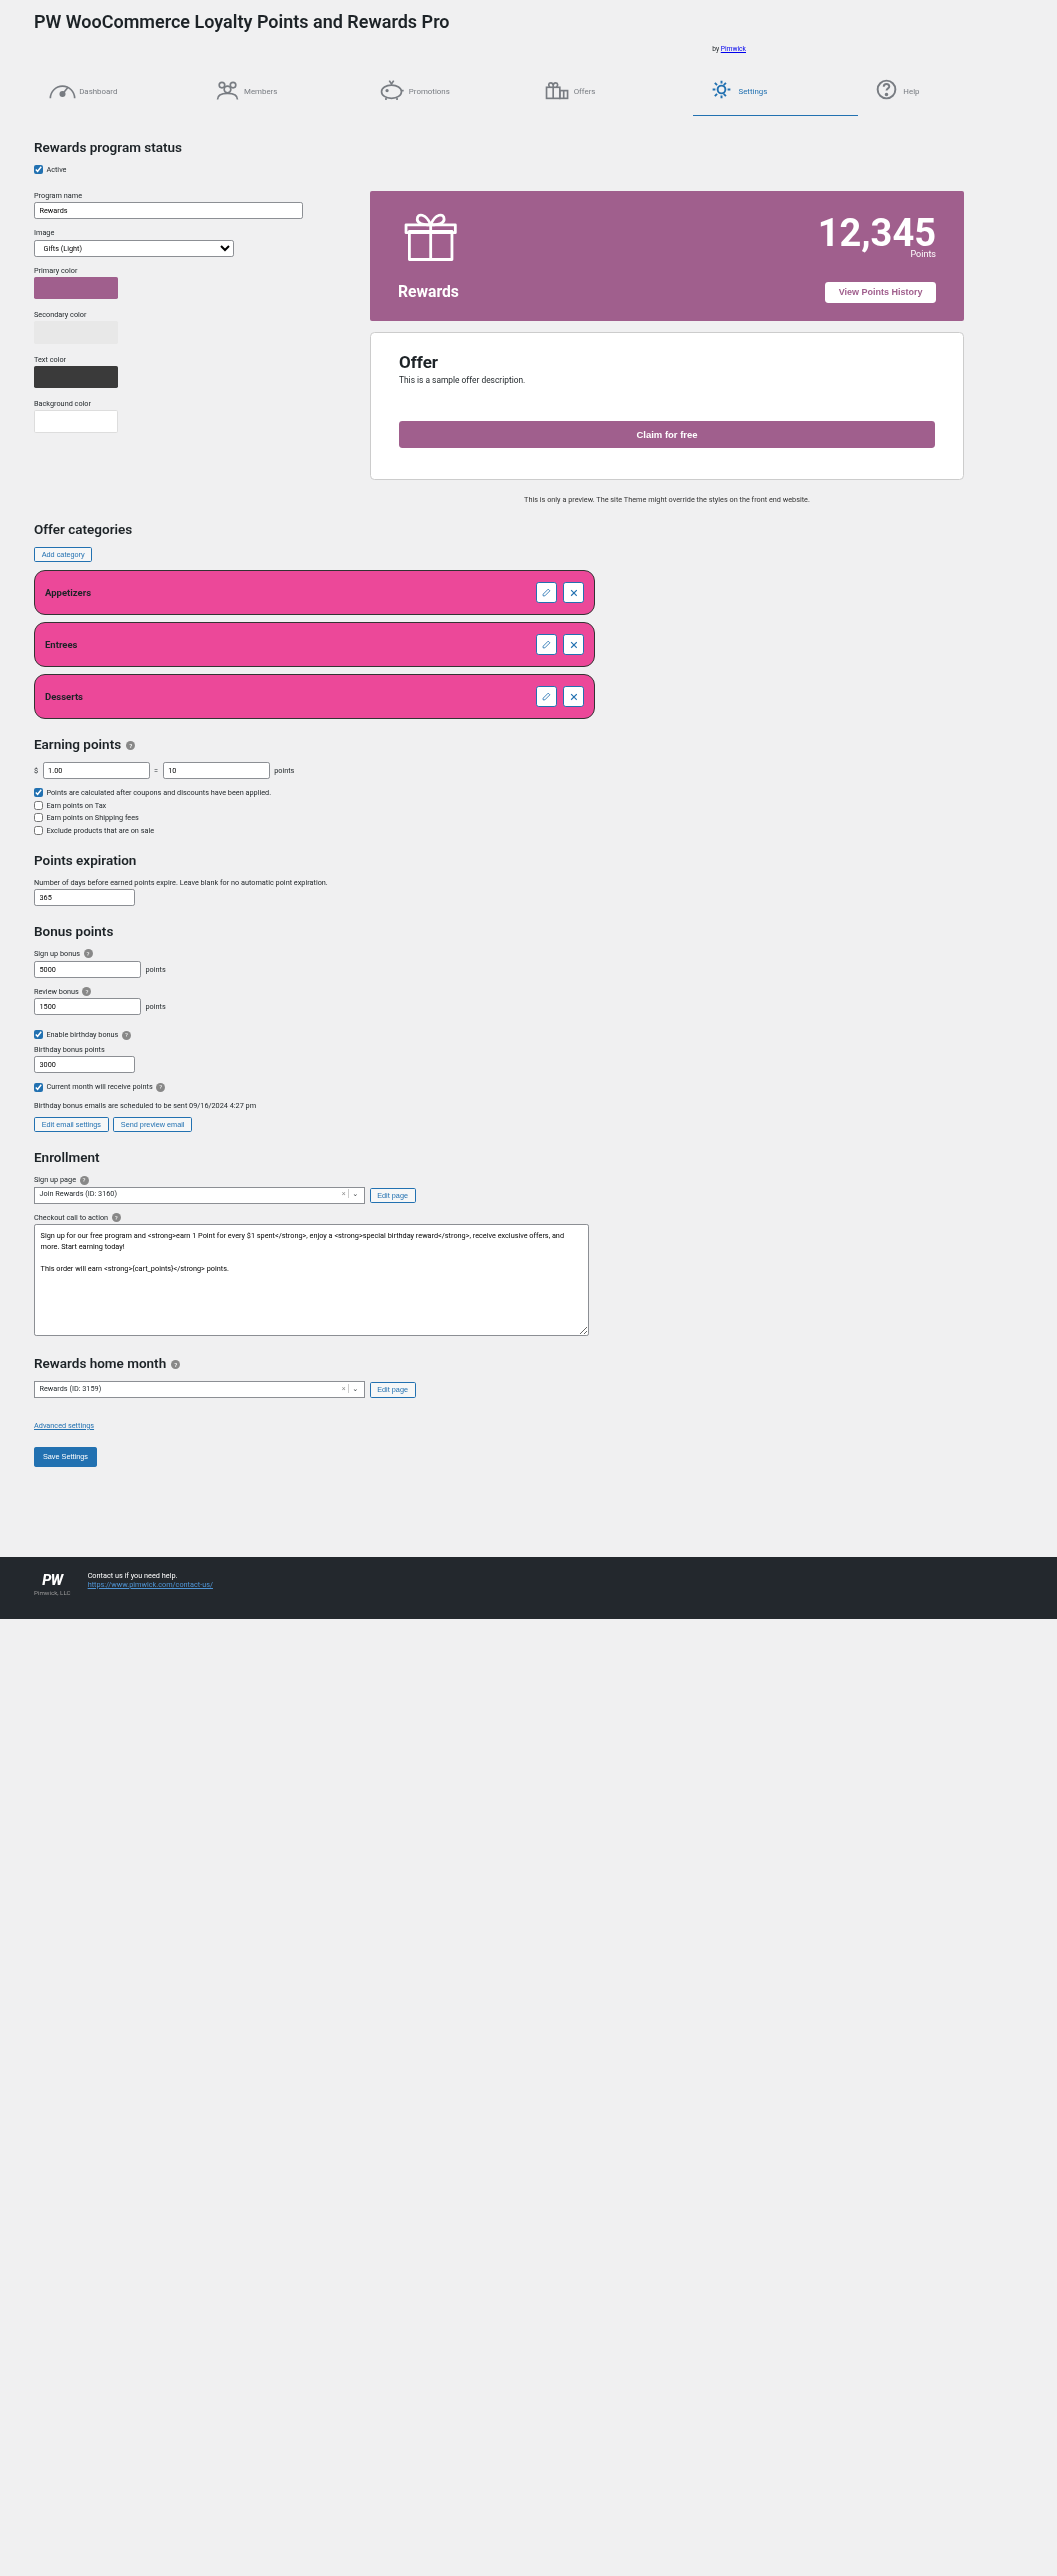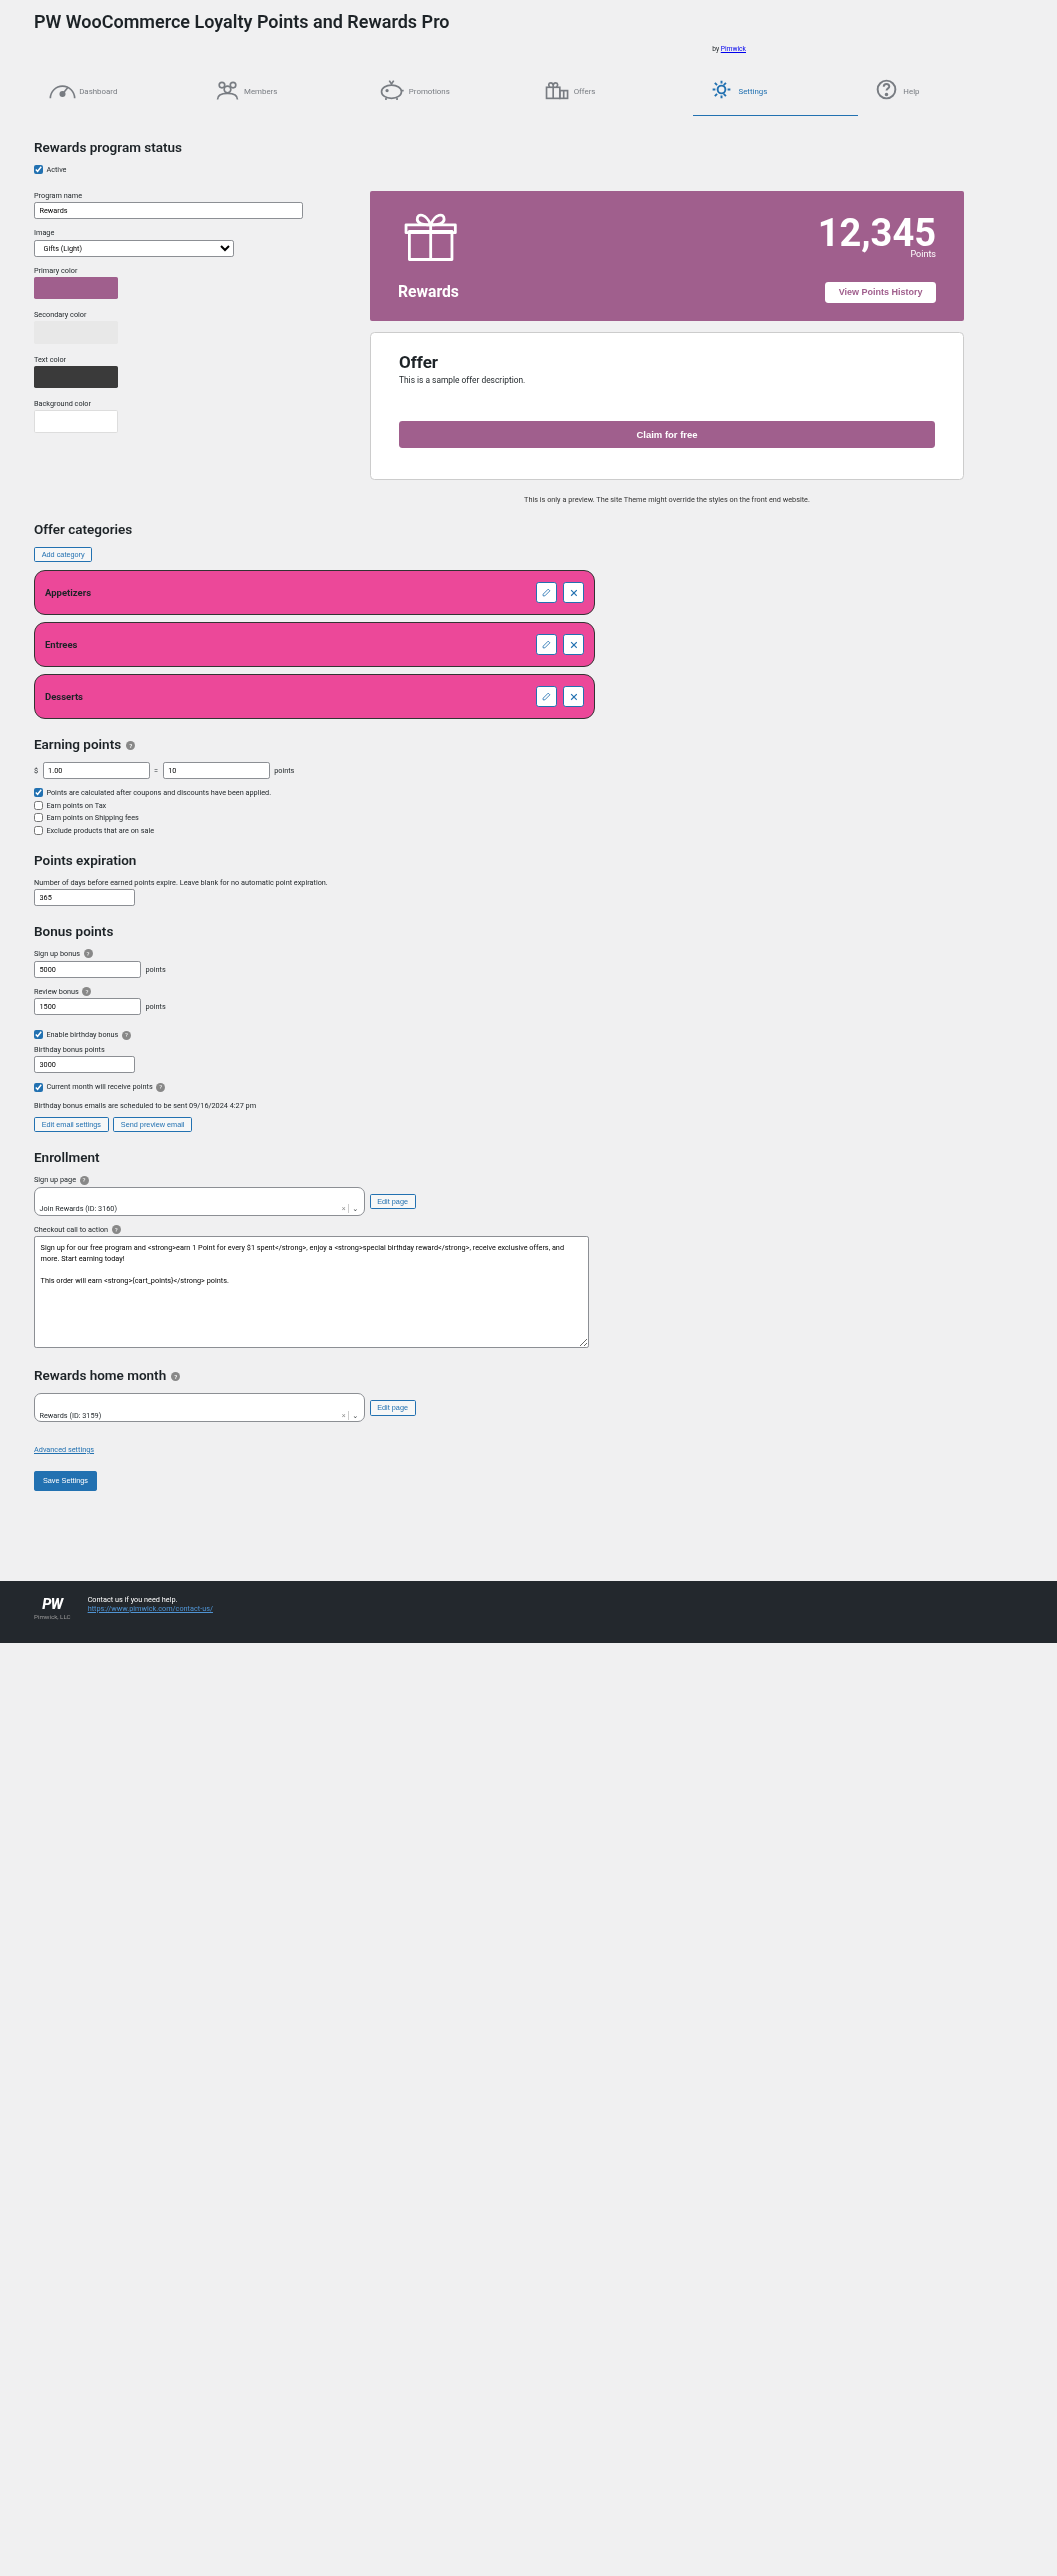--- a/index.html
+++ b/index.html
@@ -50,21 +50,21 @@
 .category-item { background: #ec4899; border: 1.1px solid #333; border-radius: 11px; padding: 11.2px 10px; margin-bottom: 6.7px; display: flex; align-items: center; justify-content: space-between; }
 .category-item .cname { font-size: 9.5px; font-weight: 700; }
 .category-item .actions { display: flex; gap: 5.6px; }
 .icon-btn { width: 21px; height: 21px; border: 0.8px solid #2271b1; border-radius: 2.8px; display: flex; align-items: center; justify-content: center; cursor: pointer; color: #2271b1; background: #fff; }
 
 .help-icon { display: inline-flex; width: 9px; height: 9px; border-radius: 50%; background: #888; color: #fff; font-size: 6.2px; align-items: center; justify-content: center; vertical-align: middle; margin-left: 1.7px; }
 
 .inline-row { display: flex; align-items: center; gap: 4.5px; }
 .inline-row input[type=number] { width: 107px; }
 
-.select2 { display: inline-flex; align-items: flex-end; border: 0.6px solid #8c8f94; border-radius: 7px; background: #fff; padding: 1.7px 2.2px 1.7px 4.5px; width: 331px; height: 29px; justify-content: space-between; }
+.select2 { display: inline-flex; align-items: flex-start; border: 0.6px solid #8c8f94; border-radius: 0; background: #fff; padding: 1.7px 2.2px 1.7px 4.5px; width: 331px; height: 17px; justify-content: space-between; }
 .select2 .clear { color: #888; cursor: pointer; padding: 0 2.2px; }
 .select2 .arrow { border-left: 0.6px solid #ccc; padding: 0 3.4px; cursor: pointer; }
 
 textarea.cta { width: 555px; height: 112px; resize: both; padding: 5.6px; line-height: 1.5; }
 
 a.link { color: #2271b1; text-decoration: underline; cursor: pointer; }
 
 .footer { background: #23282d; color: #fff; padding: 13.5px 34px 22.4px; margin-top: 79px; display: flex; gap: 17px; align-items: flex-start; }
 .footer .logo { text-align: center; font-size: 6.2px; color: #999; }
 .footer .logo .pw { font-size: 14.6px; font-weight: 800; color: #fff; font-style: italic; letter-spacing: -0.6px; }

